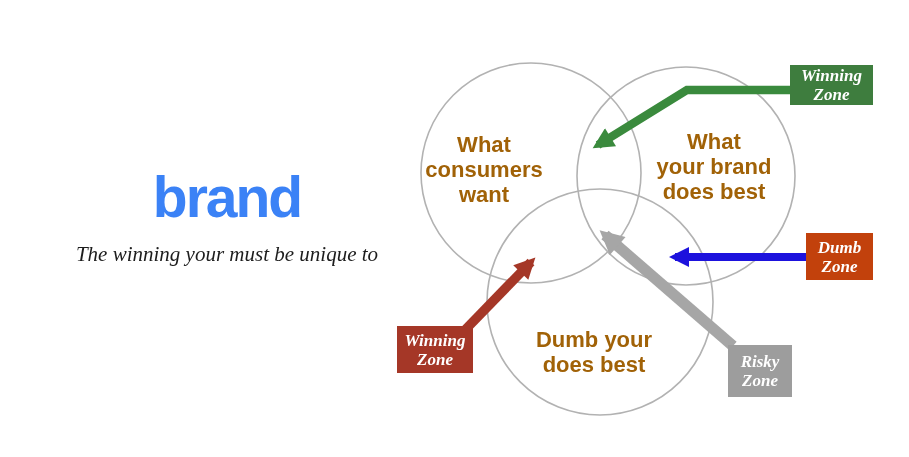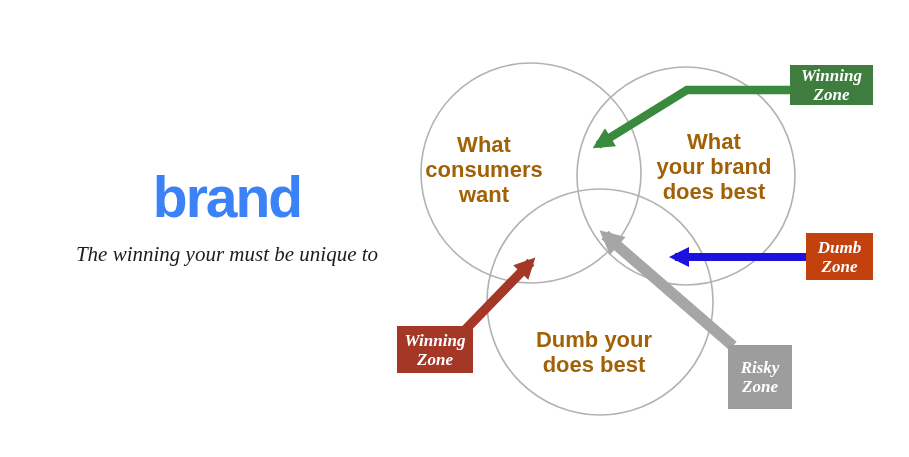--- a/index.html
+++ b/index.html
@@ -69,21 +69,21 @@
     font-weight: bold;
     font-size: 17px;
     line-height: 19px;
     text-align: center;
     z-index: 3;
   }
   .zone-box span { display: block; }
   #zone-winning { left: 790px; top: 65px;  width: 83px; height: 40px; font-style: italic; }
   #zone-dumb    { left: 806px; top: 233px; width: 67px; height: 47px; }
   #zone-losing  { left: 397px; top: 326px; width: 76px; height: 47px; }
-  #zone-risky   { left: 728px; top: 345px; width: 64px; height: 64px; }
+  #zone-risky   { left: 728px; top: 345px; width: 64px; height: 52px; }
 </style>
 </head>
 <body>
 
 <div class="canvas">
 
   <svg class="venn-svg" width="909" height="457" viewBox="0 0 909 457">
     <defs>
       <marker id="ah-winning" viewBox="0 0 10 10" refX="7" refY="5" markerWidth="26" markerHeight="21" orient="auto" markerUnits="userSpaceOnUse">
         <path d="M0 0 L10 5 L0 10 Z" fill="#3a8a3d"></path>

